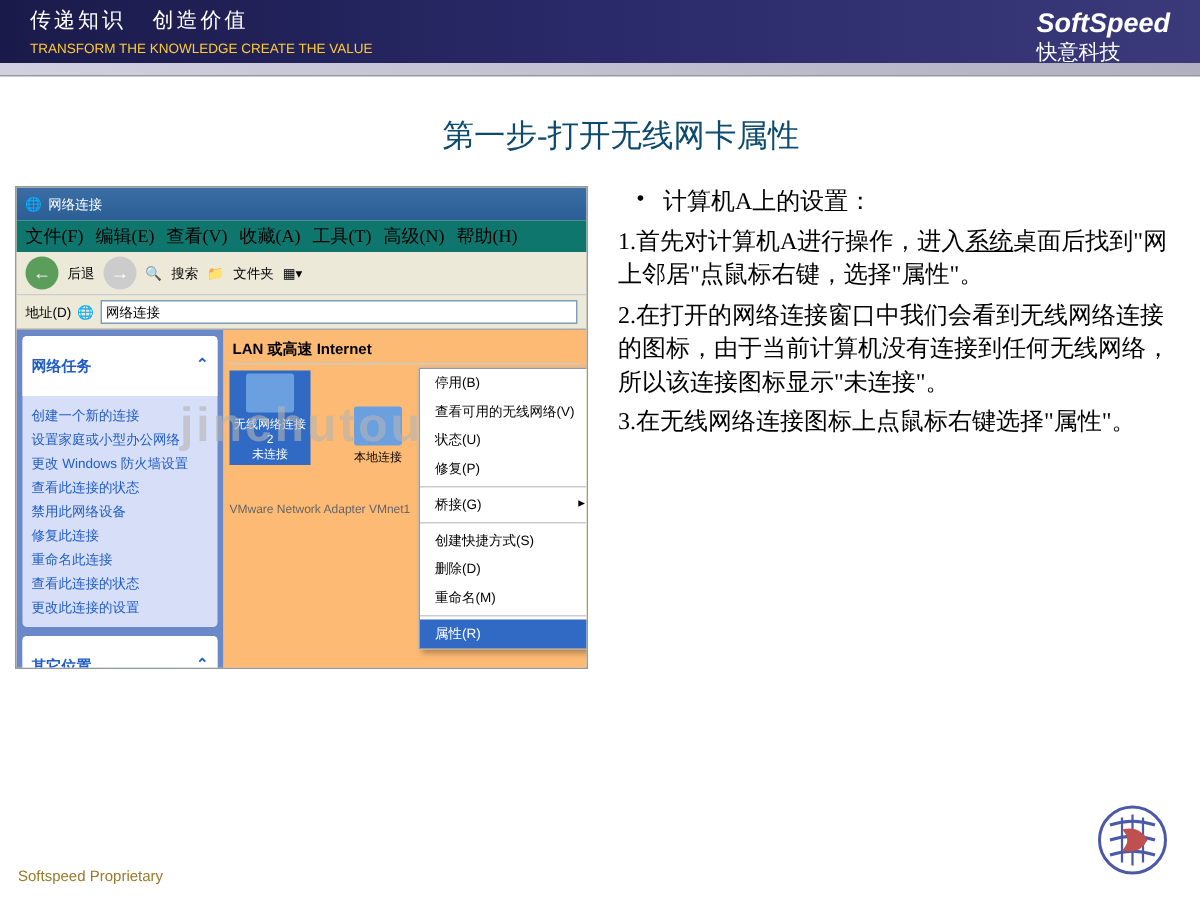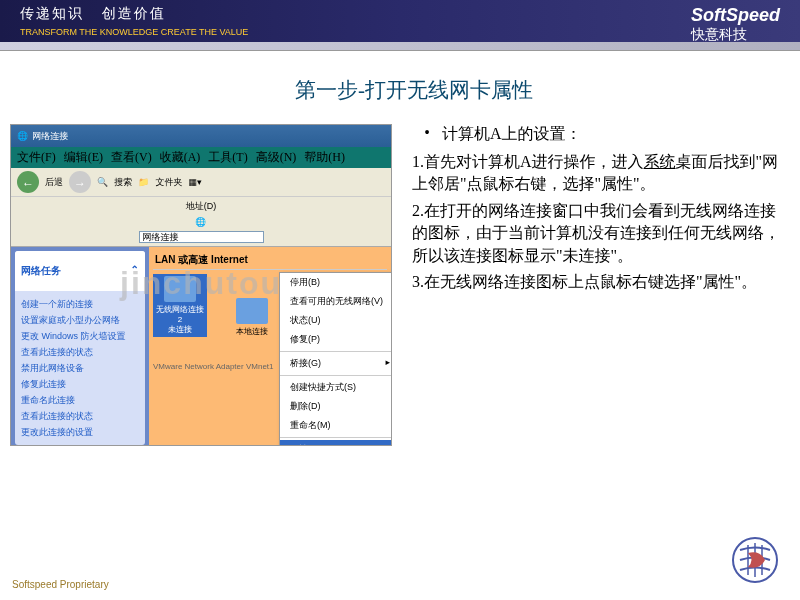--- a/index.html
+++ b/index.html
@@ -14,21 +14,21 @@
   .slide-title { text-align: center; font-size: 21px; color: #0c4a6e; margin: 25px 0 20px; font-family: SimSun, serif; padding-left: 28px; }
   .content { display: flex; padding: 0 10px; }
   .screenshot { width: 380px; height: 320px; border: 1px solid #999; background: #ece9d8; font-size: 9px; position: relative; overflow: hidden; }
   .ss-titlebar { height: 18px; background: linear-gradient(#3a6ea5, #2a5e95); color: #fff; padding: 2px 6px; display: flex; align-items: center; }
   .ss-titlebar .icon-net { margin-right: 4px; }
   .ss-menubar { background: #0f766e; padding: 2px 6px; font-size: 12px; font-family: Liberation Serif, serif; }
   .ss-menubar span { margin-right: 8px; }
   .ss-toolbar { background: #ece9d8; padding: 3px 6px; border-bottom: 1px solid #ccc; display: flex; align-items: center; gap: 6px; }
   .ss-nav-btn { width: 22px; height: 22px; border-radius: 50%; background: #5b9e5b; color: #fff; display: inline-flex; align-items: center; justify-content: center; font-size: 12px; }
   .ss-nav-btn.fwd { background: #ccc; }
-  .ss-addr { background: #ece9d8; padding: 3px 6px; border-bottom: 1px solid #aaa; display: flex; align-items: center; gap: 4px; flex-direction: column; }
+  .ss-addr { background: #ece9d8; padding: 3px 6px; border-bottom: 1px solid #aaa; display: flex; align-items: center; gap: 4px; }
   .ss-addr input { flex: 1; font-size: 9px; height: 14px; border: 1px solid #7f9db9; padding: 0 3px; }
   .ss-body { display: flex; height: 240px; }
   .ss-sidebar { width: 130px; background: #6b88c8; padding: 4px; color: #fff; }
   .ss-panel { background: #d6dff7; color: #215dc6; border-radius: 3px; margin-bottom: 6px; }
   .ss-panel-hd { background: #fff; color: #215dc6; font-weight: bold; padding: 13px 6px; font-size: 10px; border-radius: 3px 3px 0 0; display: flex; justify-content: space-between; }
   .ss-panel-body { padding: 4px 6px; font-size: 9px; line-height: 14px; color: #215dc6; }
   .ss-panel-body div { margin: 2px 0; }
   .ss-main { flex: 1; background: #fdba74; padding: 4px; position: relative; }
   .ss-group-hd { border-bottom: 1px solid #ccc; font-size: 10px; font-weight: bold; padding: 2px; margin-bottom: 4px; }
   .ss-icons-row { display: flex; gap: 20px; flex-wrap: wrap; align-items: flex-end; }

